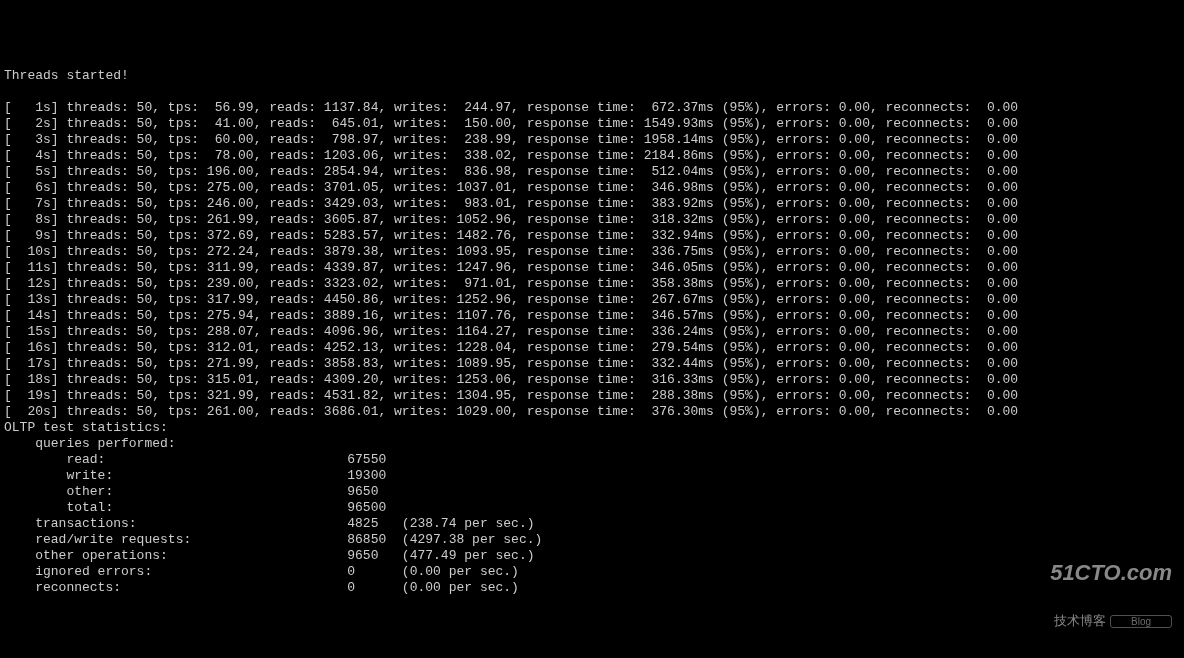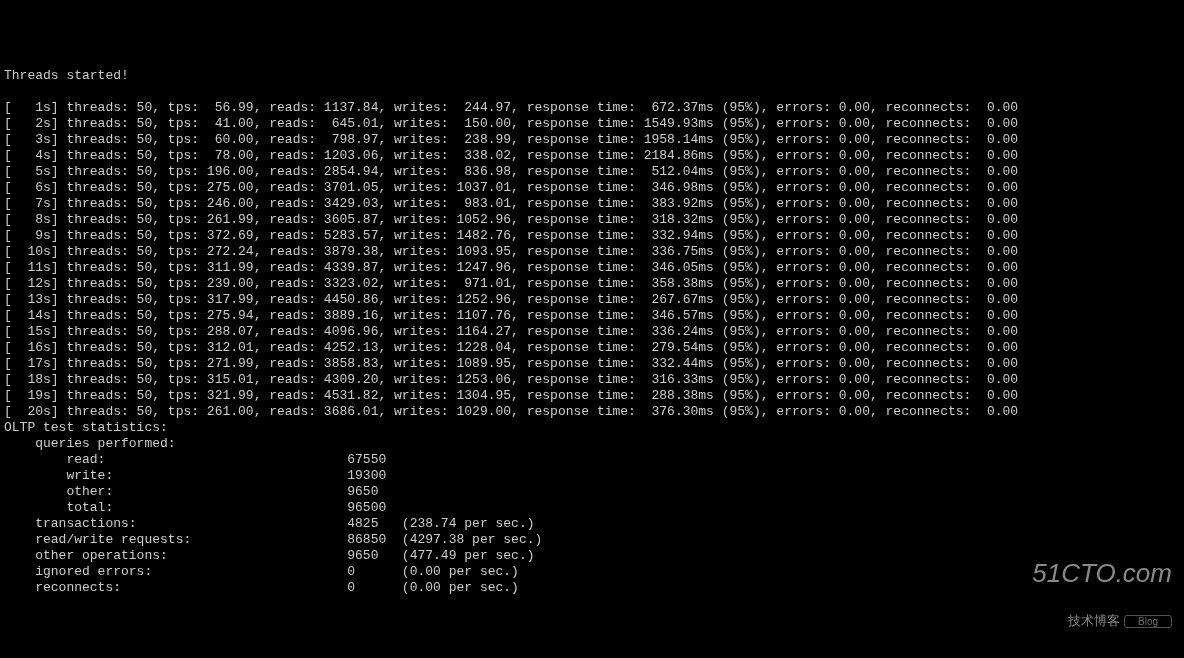--- a/index.html
+++ b/index.html
@@ -23,30 +23,30 @@
     .watermark {
       position: absolute;
       right: 12px;
       bottom: 12px;
       color: #aaa;
       font-family: Arial, sans-serif;
       text-align: right;
       opacity: 0.8;
     }
     .watermark .host {
-      font-size: 26px;
-      font-weight: normal;
+      font-size: 22px;
+      font-weight: bold;
       font-style: italic;
       text-shadow: 1px 1px 2px #000;
     }
     .watermark .blog {
       font-size: 10px;
       color: #888;
       border: 1px solid #666;
-      padding: 0 13px;
+      padding: 0 20px;
       margin-left: 4px;
       border-radius: 3px;
     }
   </style>
 </head>
 <body>
 
 
 
 <div id="terminal">Threads started!

